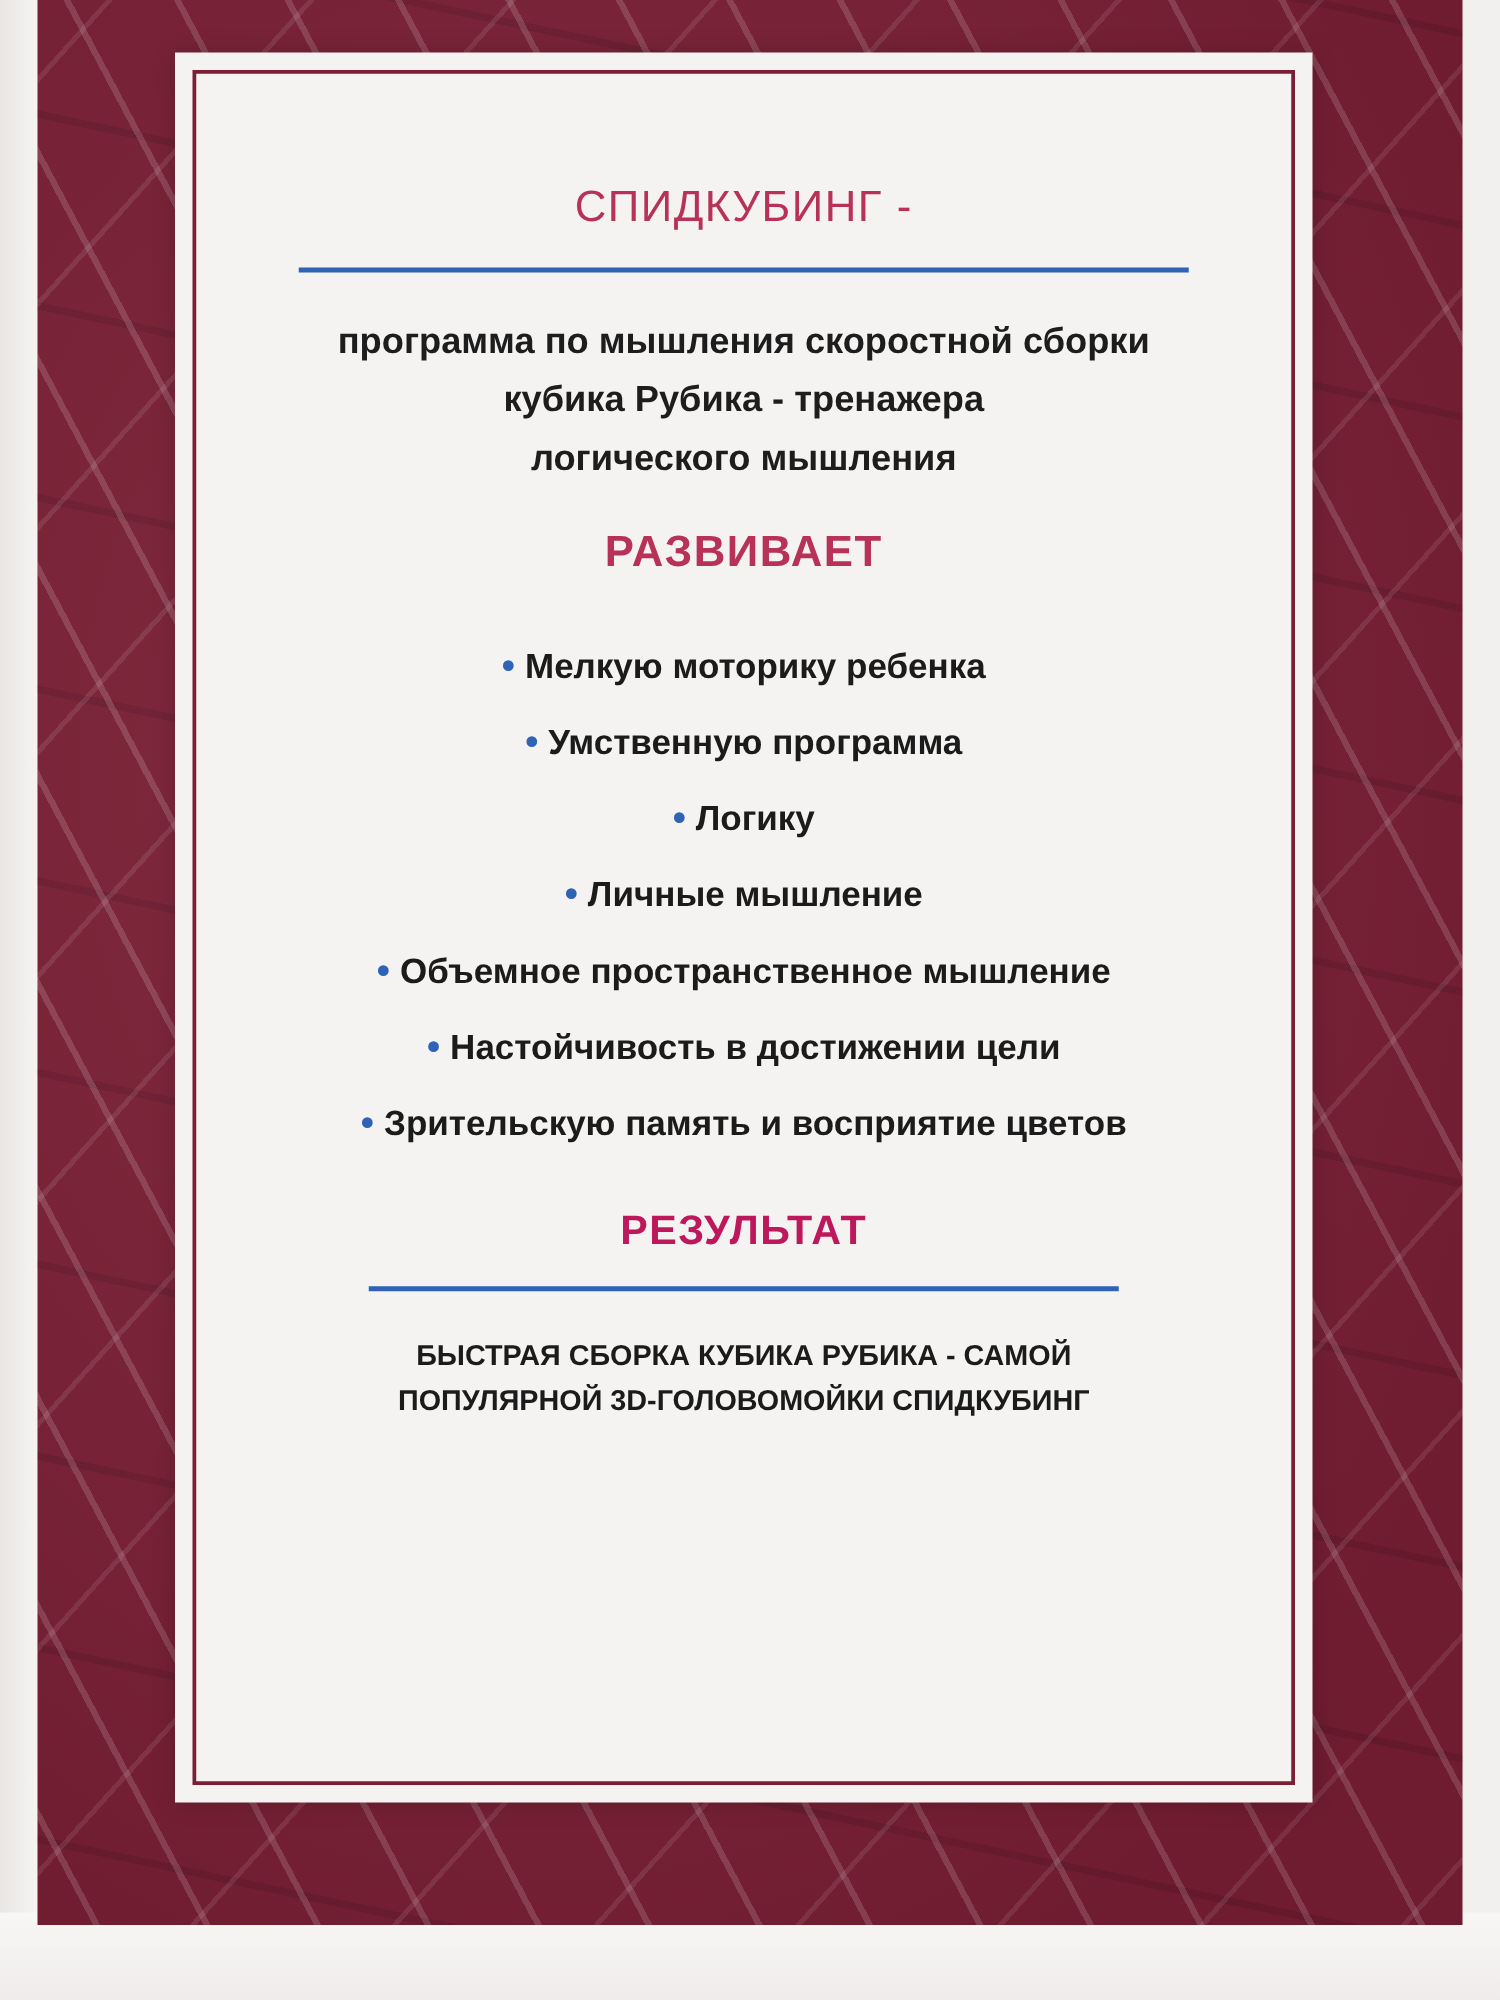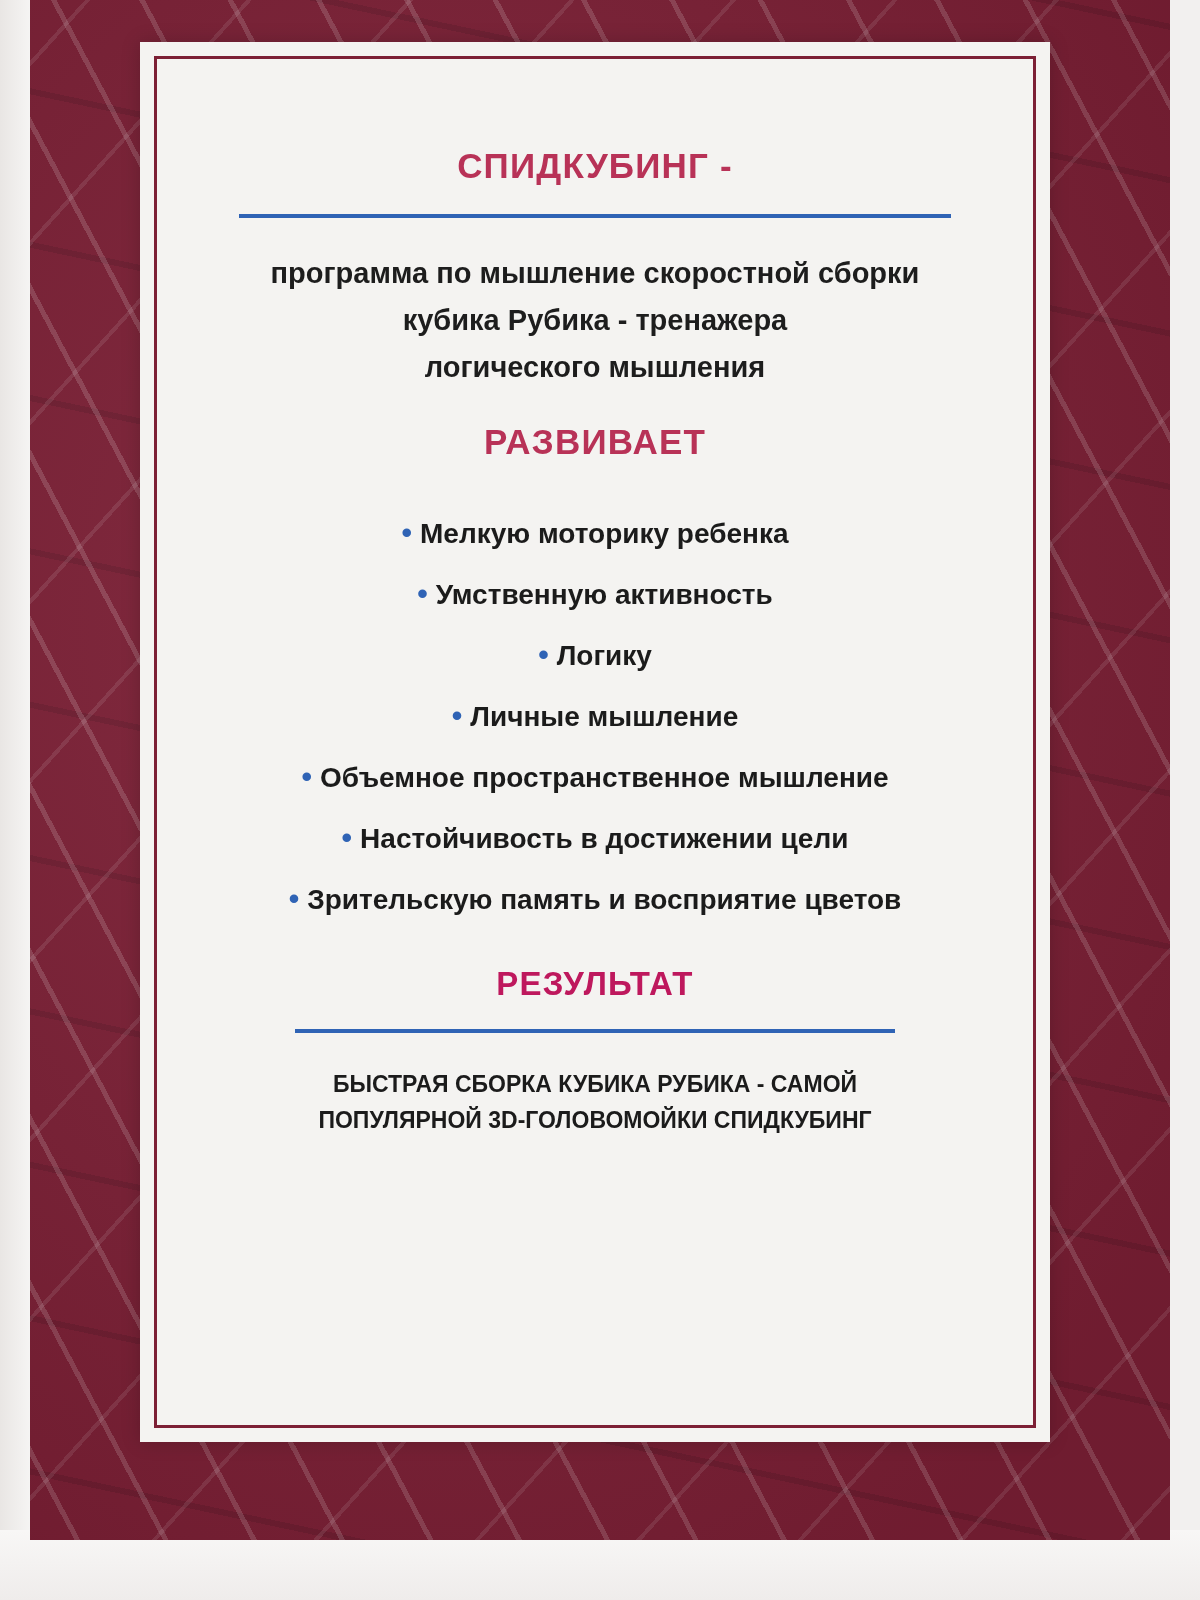--- a/index.html
+++ b/index.html
@@ -109,21 +109,21 @@
     left: 44px; top: 46px; right: 44px; bottom: 40px;
     display: flex;
     flex-direction: column;
     align-items: center;
     text-align: center;
   }
 
   .title-1 {
     margin-top: 58px;
     font-size: 35px;
-    font-weight: bold;
+    font-weight: normal;
     color: #b83257;
     letter-spacing: 1.2px;
   }
 
   .rule {
     width: 712px;
     height: 4px;
     background: #2f63b5;
     margin-top: 28px;
   }
@@ -202,30 +202,30 @@
   <div class="sheet">
     <div class="sheet-inner-rule"></div>
 
     <div class="content">
 
       <div class="title-1">СПИДКУБИНГ -</div>
 
       <div class="rule"></div>
 
       <div class="lead">
-        <div>программа по мышление скоростной сборки</div>
+        <div>программа по мышления скоростной сборки</div>
         <div>кубика Рубика - тренажера</div>
         <div>логического мышления</div>
       </div>
 
       <div class="title-2">РАЗВИВАЕТ</div>
 
       <ul class="bullets">
         <li><span class="dot">•</span><span>Мелкую моторику ребенка</span></li>
-        <li><span class="dot">•</span><span>Умственную активность</span></li>
+        <li><span class="dot">•</span><span>Умственную программа</span></li>
         <li><span class="dot">•</span><span>Логику</span></li>
         <li><span class="dot">•</span><span>Личные мышление</span></li>
         <li><span class="dot">•</span><span>Объемное пространственное мышление</span></li>
         <li><span class="dot">•</span><span>Настойчивость в достижении цели</span></li>
         <li><span class="dot">•</span><span>Зрительскую память и восприятие цветов</span></li>
       </ul>
 
       <div class="title-3">РЕЗУЛЬТАТ</div>
 
       <div class="rule bottom-rule"></div>

